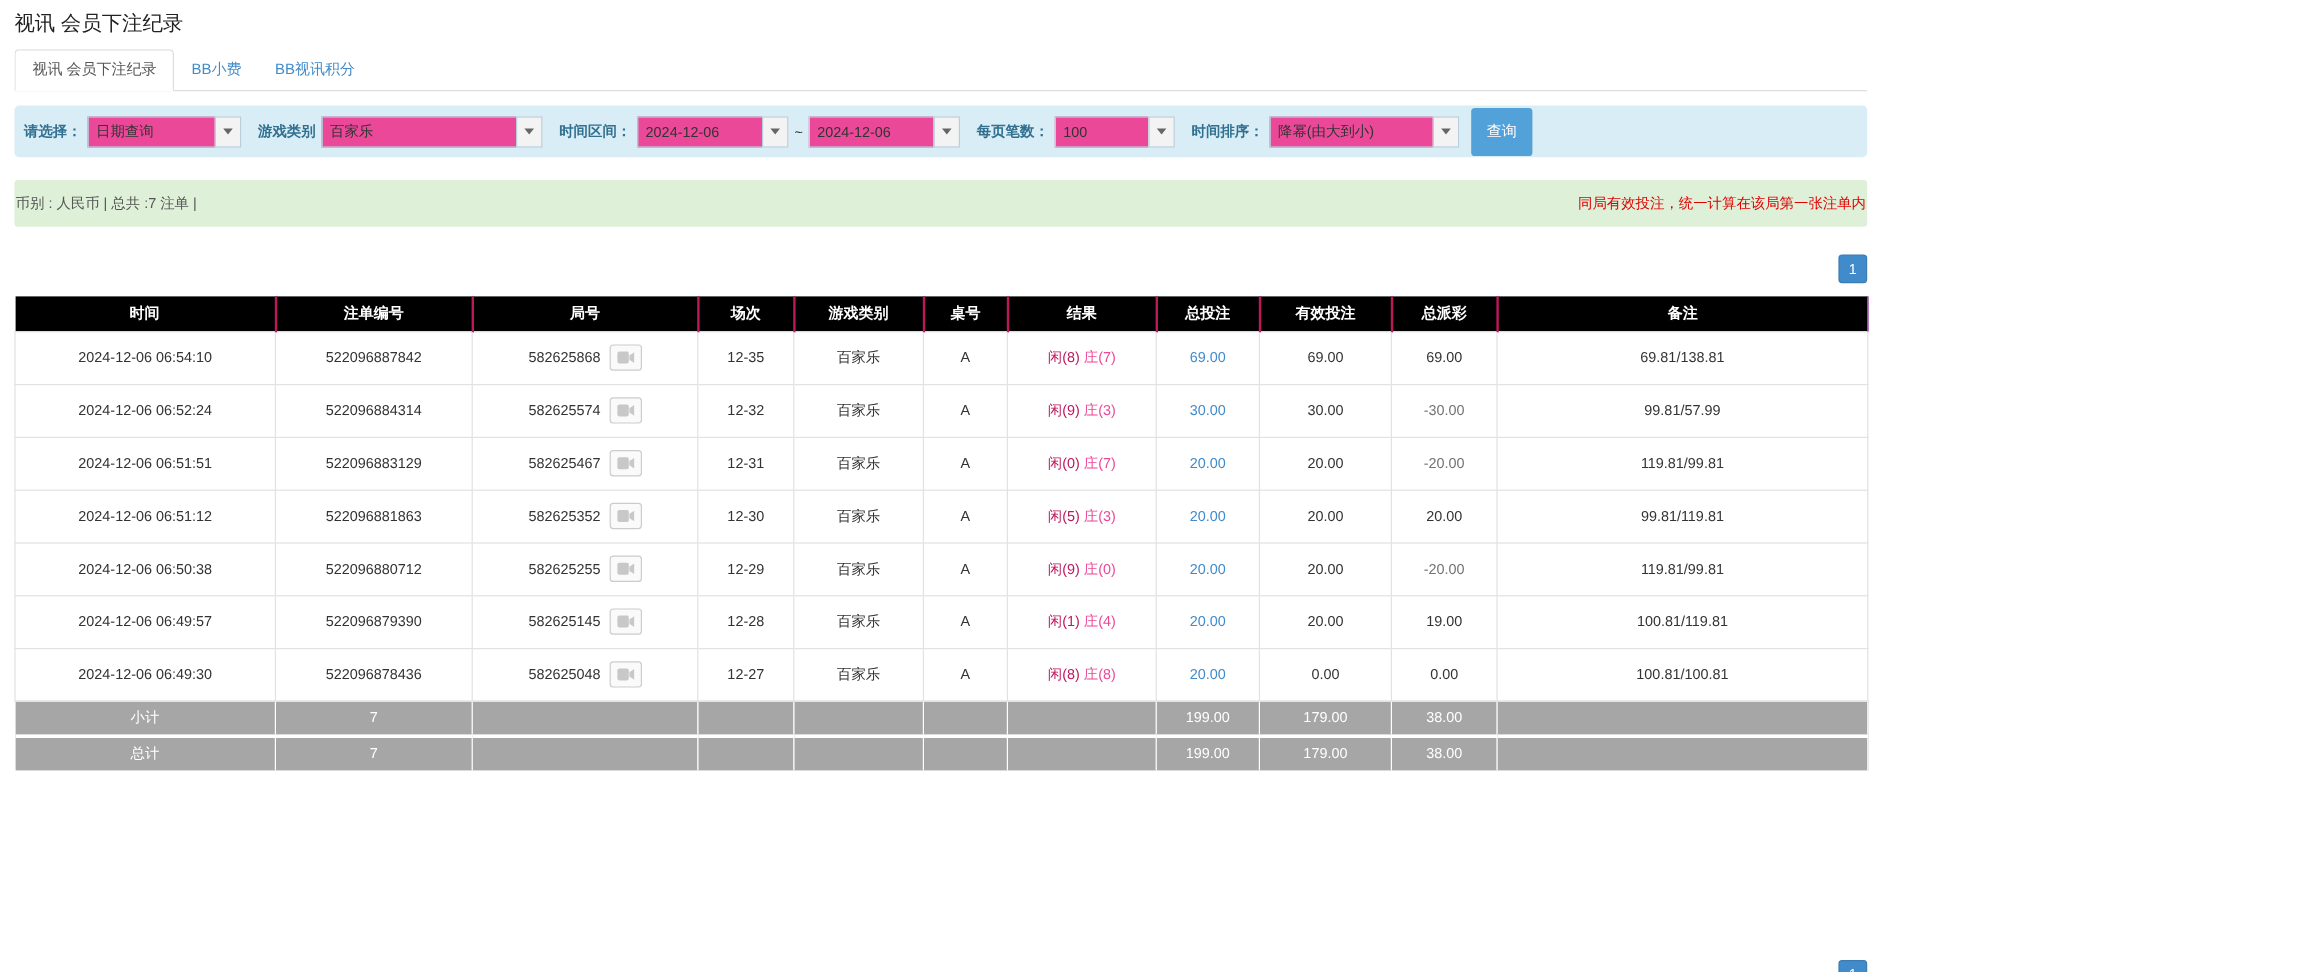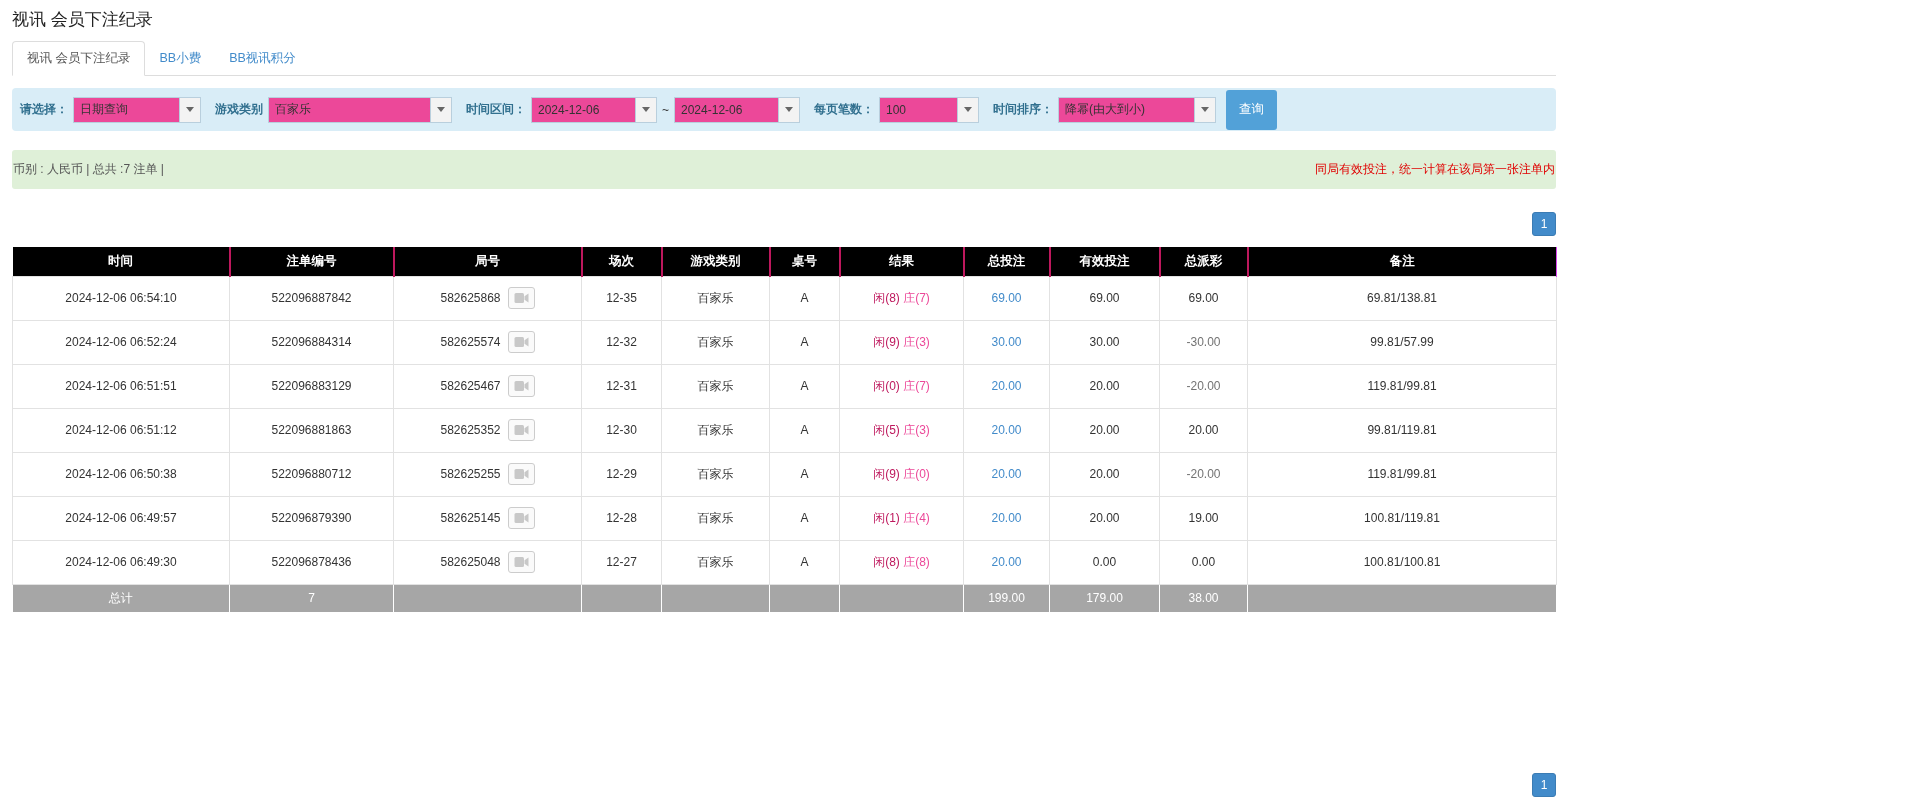--- a/index.html
+++ b/index.html
@@ -264,32 +264,45 @@
           <td>A</td>
           <td><span class="player">闲(8)</span> <span class="banker">庄(8)</span></td>
           <td><a class="link">20.00</a></td>
           <td>0.00</td>
           <td>0.00</td>
           <td>100.81/100.81</td>
         </tr>
       </tbody>
     <tfoot id="records-foot">
         <tr>
-          <td>总计</td>
+          <td>小计</td>
           <td>7</td>
           <td></td>
           <td></td>
           <td></td>
           <td></td>
           <td></td>
           <td>199.00</td>
           <td>179.00</td>
           <td>38.00</td>
           <td></td>
         </tr>
+        <tr>
+          <td>总计</td>
+          <td>7</td>
+          <td></td>
+          <td></td>
+          <td></td>
+          <td></td>
+          <td></td>
+          <td>199.00</td>
+          <td>179.00</td>
+          <td>38.00</td>
+          <td></td>
+        </tr>
       </tfoot>
   </table>
 
   <div class="pagination bottom">
     <button class="page-btn">1</button>
   </div>
 
 </div>
 
 </body></html>

